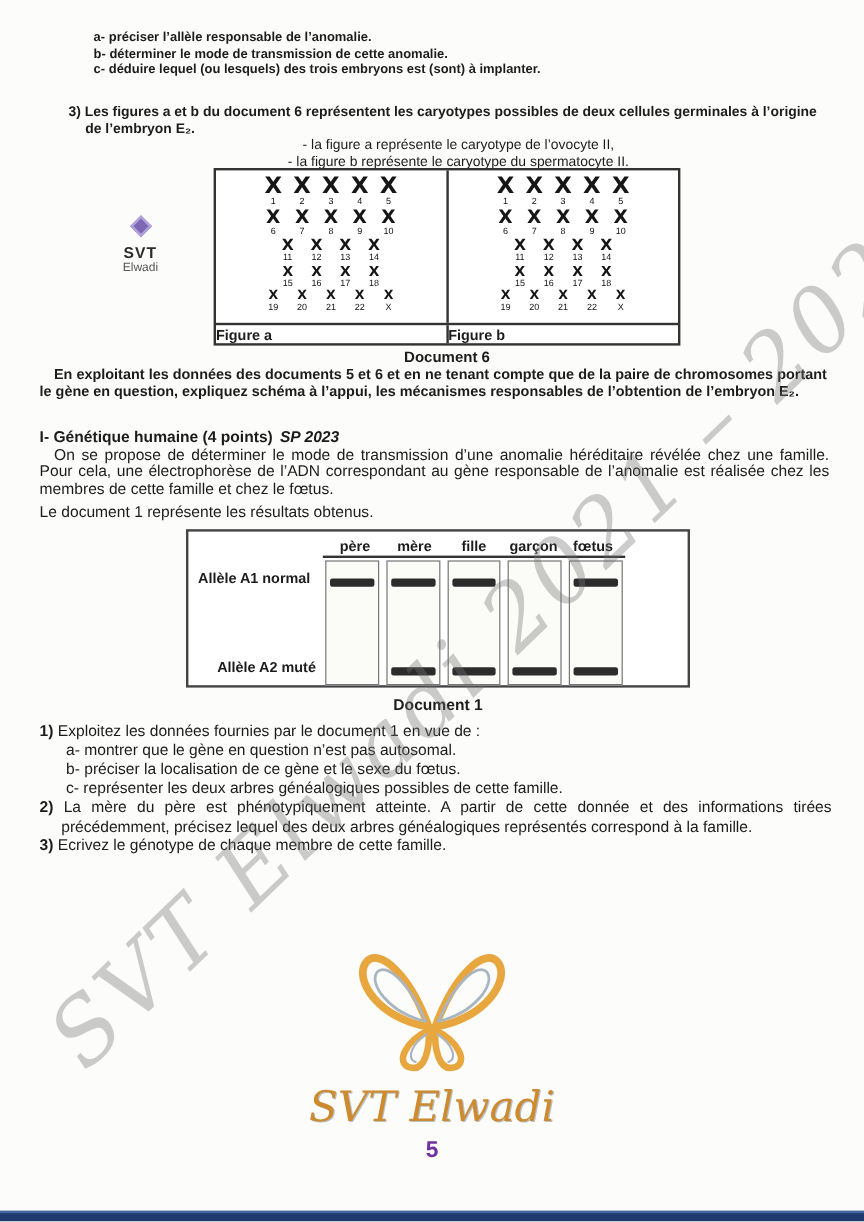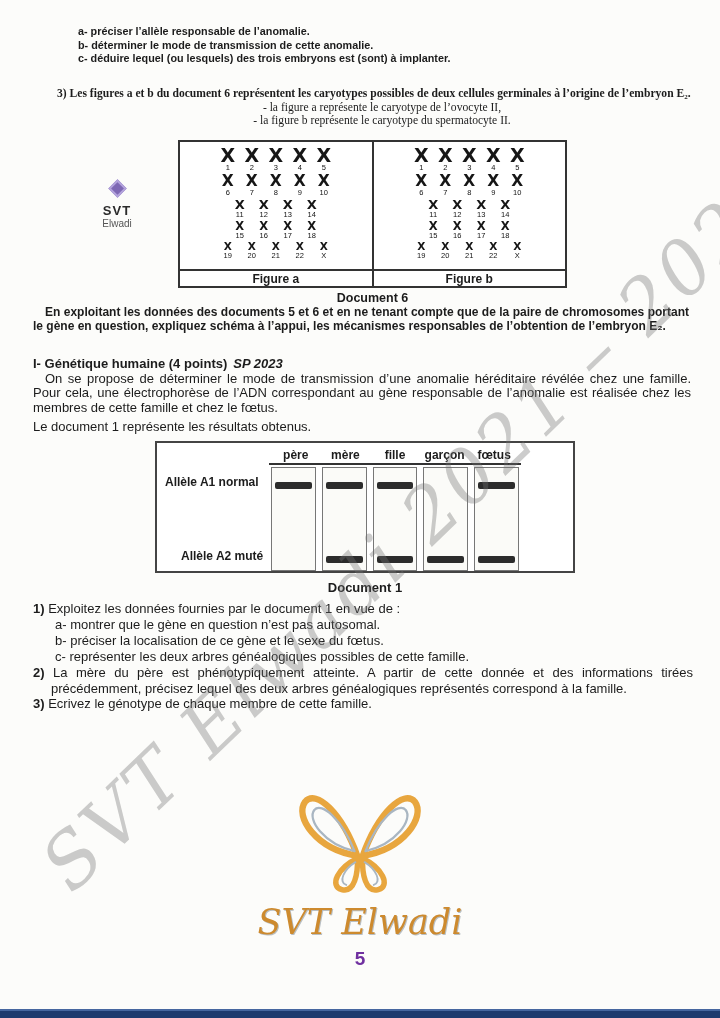--- a/index.html
+++ b/index.html
@@ -13,36 +13,36 @@
   .watermark { position:absolute; left:24px; top:845px; transform:rotate(-44deg);
     transform-origin:left top; white-space:nowrap; font-family:"DejaVu Serif", serif;
     font-style:italic; font-size:74px; letter-spacing:4px; color:rgba(115,115,115,.36);
     z-index:6; pointer-events:none; }
 
   
   .intro { left:62px; top:25px; width:600px; font-size:10.8px; font-weight:bold; line-height:13.6px; }
   .intro-item { padding-left:16px; }
 
   
-  .q3 { left:57px; top:87px; width:636px; font-size:11.6px; line-height:13.6px;font-family:Liberation Serif, serif; }
+  .q3 { left:57px; top:87px; width:636px; font-size:11.6px; line-height:13.6px; }
   .q3-head { padding-left:14px; text-indent:-14px; font-weight:bold; }
   .q3-bullet { padding-left:14px; font-weight:normal;text-align:center; }
 
   
   .doc6-box { left:178px; top:140px; width:389px; height:148px; border:2px solid #333;
               display:flex; flex-direction:column; background:#fff; }
   .doc6-panels { flex:1; display:flex; min-height:0; }
   .karyo-panel { flex:1; padding-top:4px; overflow:hidden; }
   .karyo-panel.first { border-right:2px solid #333; }
   .karyo-row { display:flex; justify-content:center; align-items:flex-end; gap:7px; margin-bottom:2px; }
   .chrom { display:flex; flex-direction:column; align-items:center; min-width:17px; }
   .chrom-glyph { font-weight:bold; line-height:.95; color:#161616; font-family:"DejaVu Sans",sans-serif; }
   .chrom-num { font-size:7.5px; line-height:8px; color:#111; }
   .doc6-labels { height:17px; border-top:2px solid #333; display:flex; }
-  .doc6-label { flex:1; text-align:center; font-weight:bold; font-size:12px; line-height:16px; }
+  .doc6-label { flex:1; font-weight:bold; font-size:12px; line-height:16px; }
   .doc6-label.first { border-right:2px solid #333; }
   .doc6-caption { left:178px; top:291px; width:389px; text-align:center; font-weight:bold; font-size:12.5px; }
 
   
   .side-logo { left:86px; top:182px; width:62px; text-align:center; }
   .diamond { width:13px; height:13px; margin:0 auto 8px auto; background:#7e68b4;
              border:2px solid #b3a3dc; transform:rotate(45deg); }
   .side-logo-title { font-weight:bold; font-size:13px; color:#2b2b2b; letter-spacing:1px; }
   .side-logo-sub { font-size:10px; color:#555; }
 

